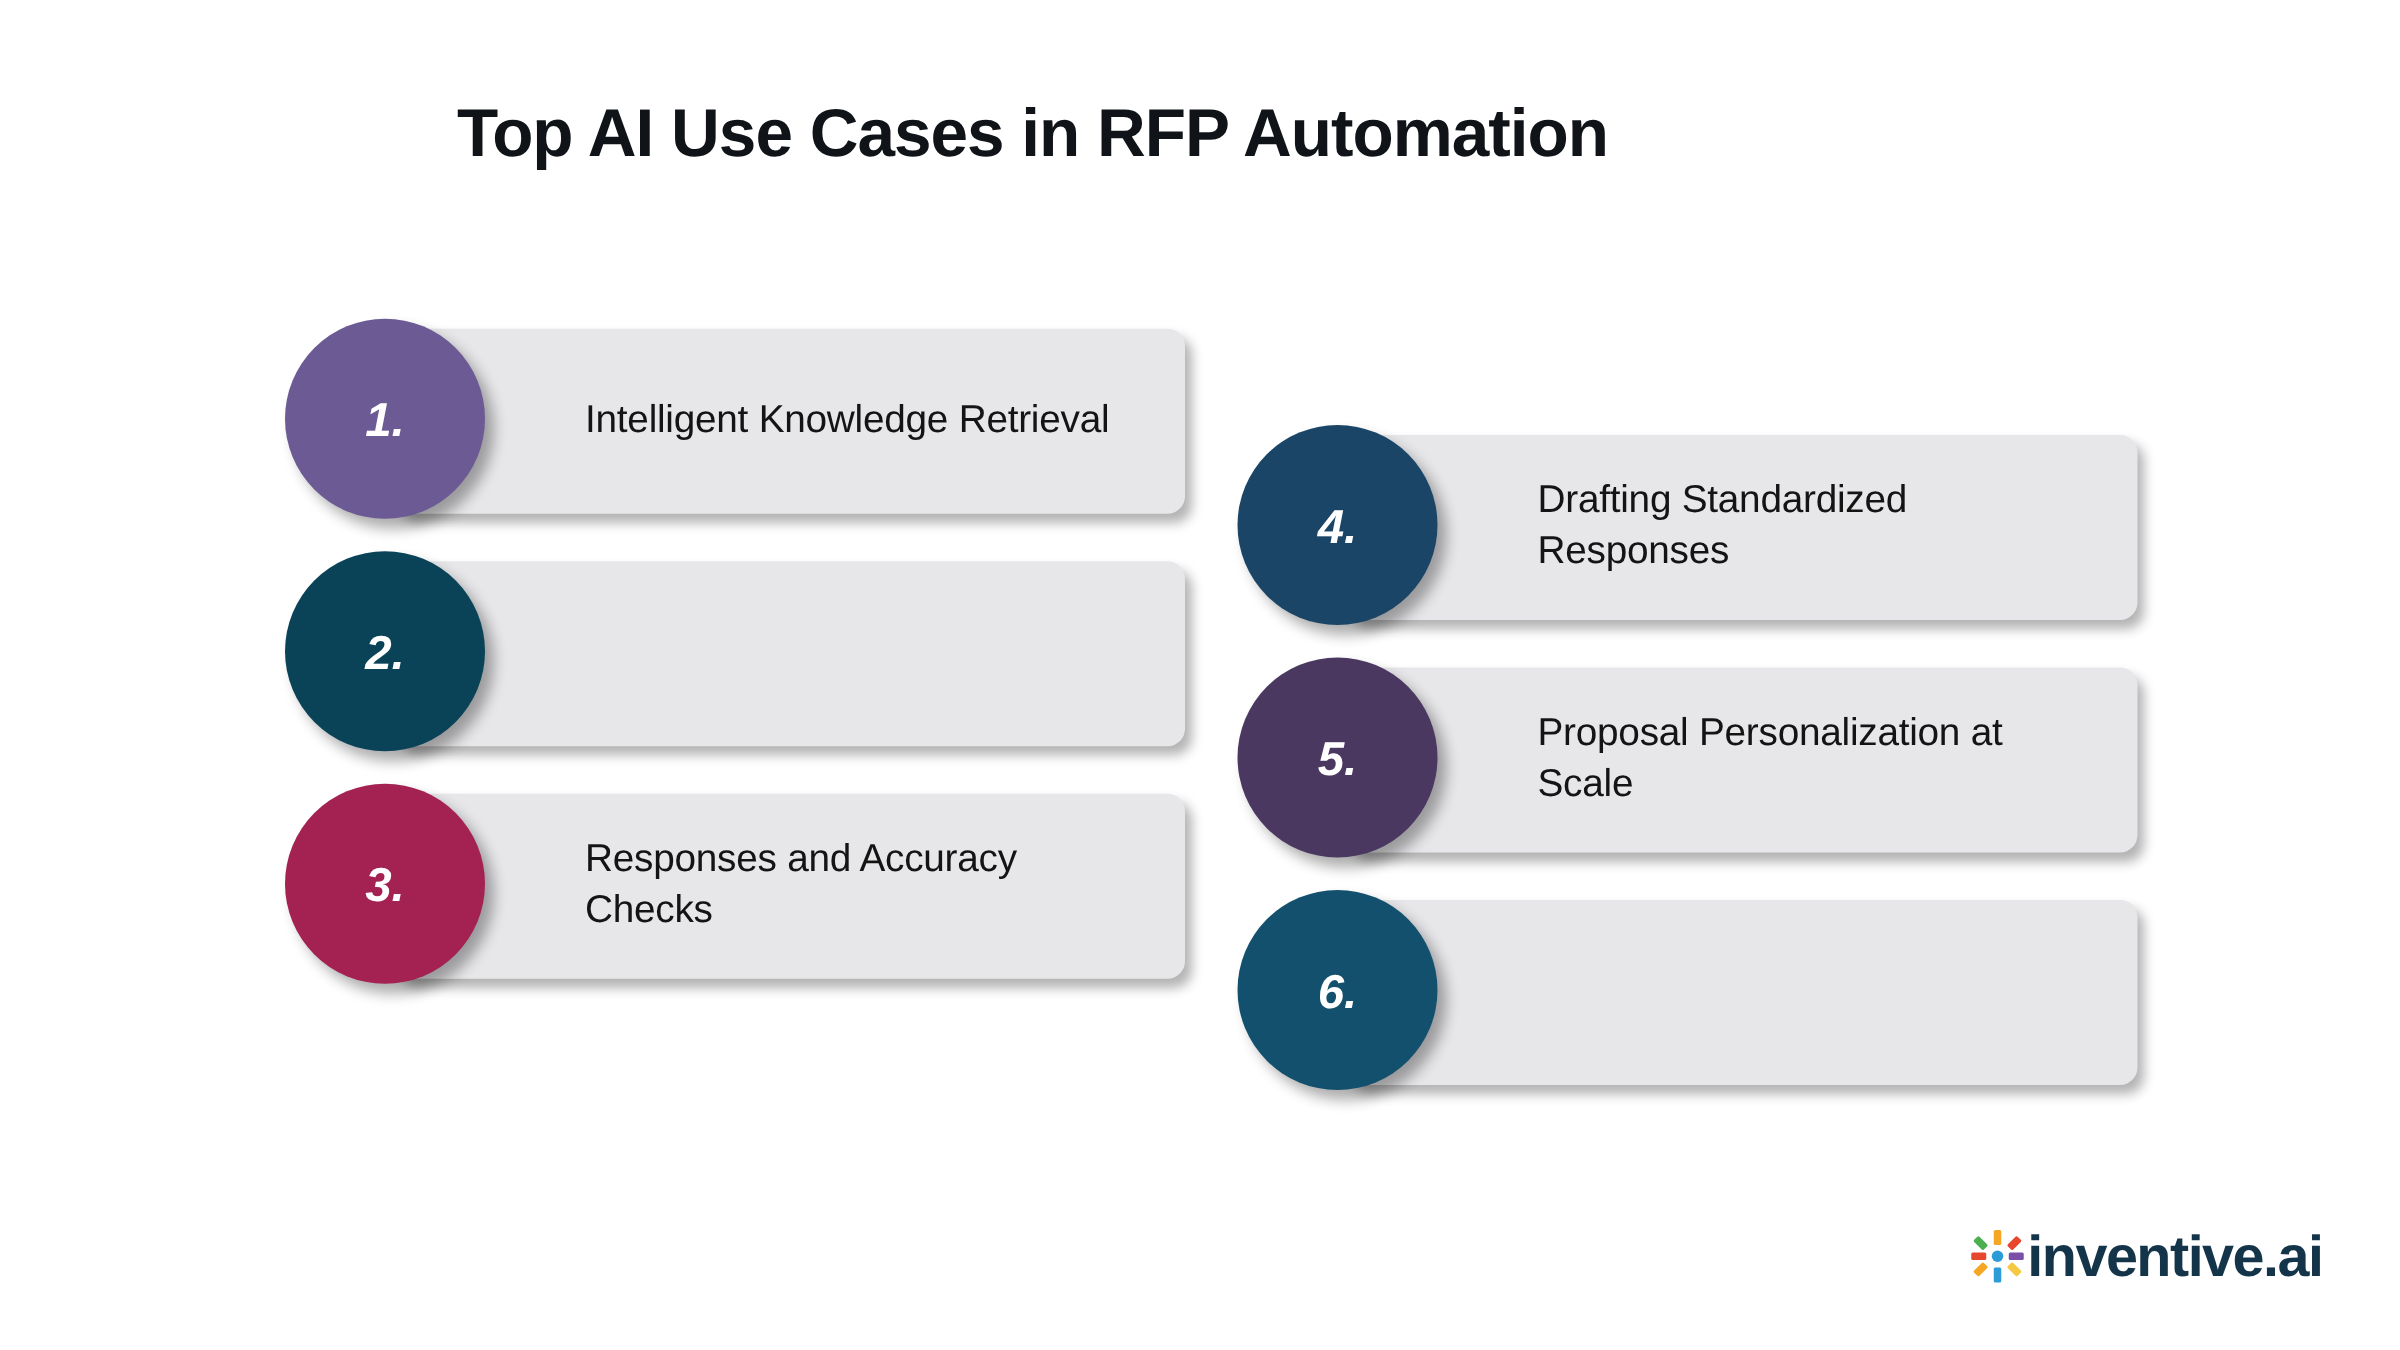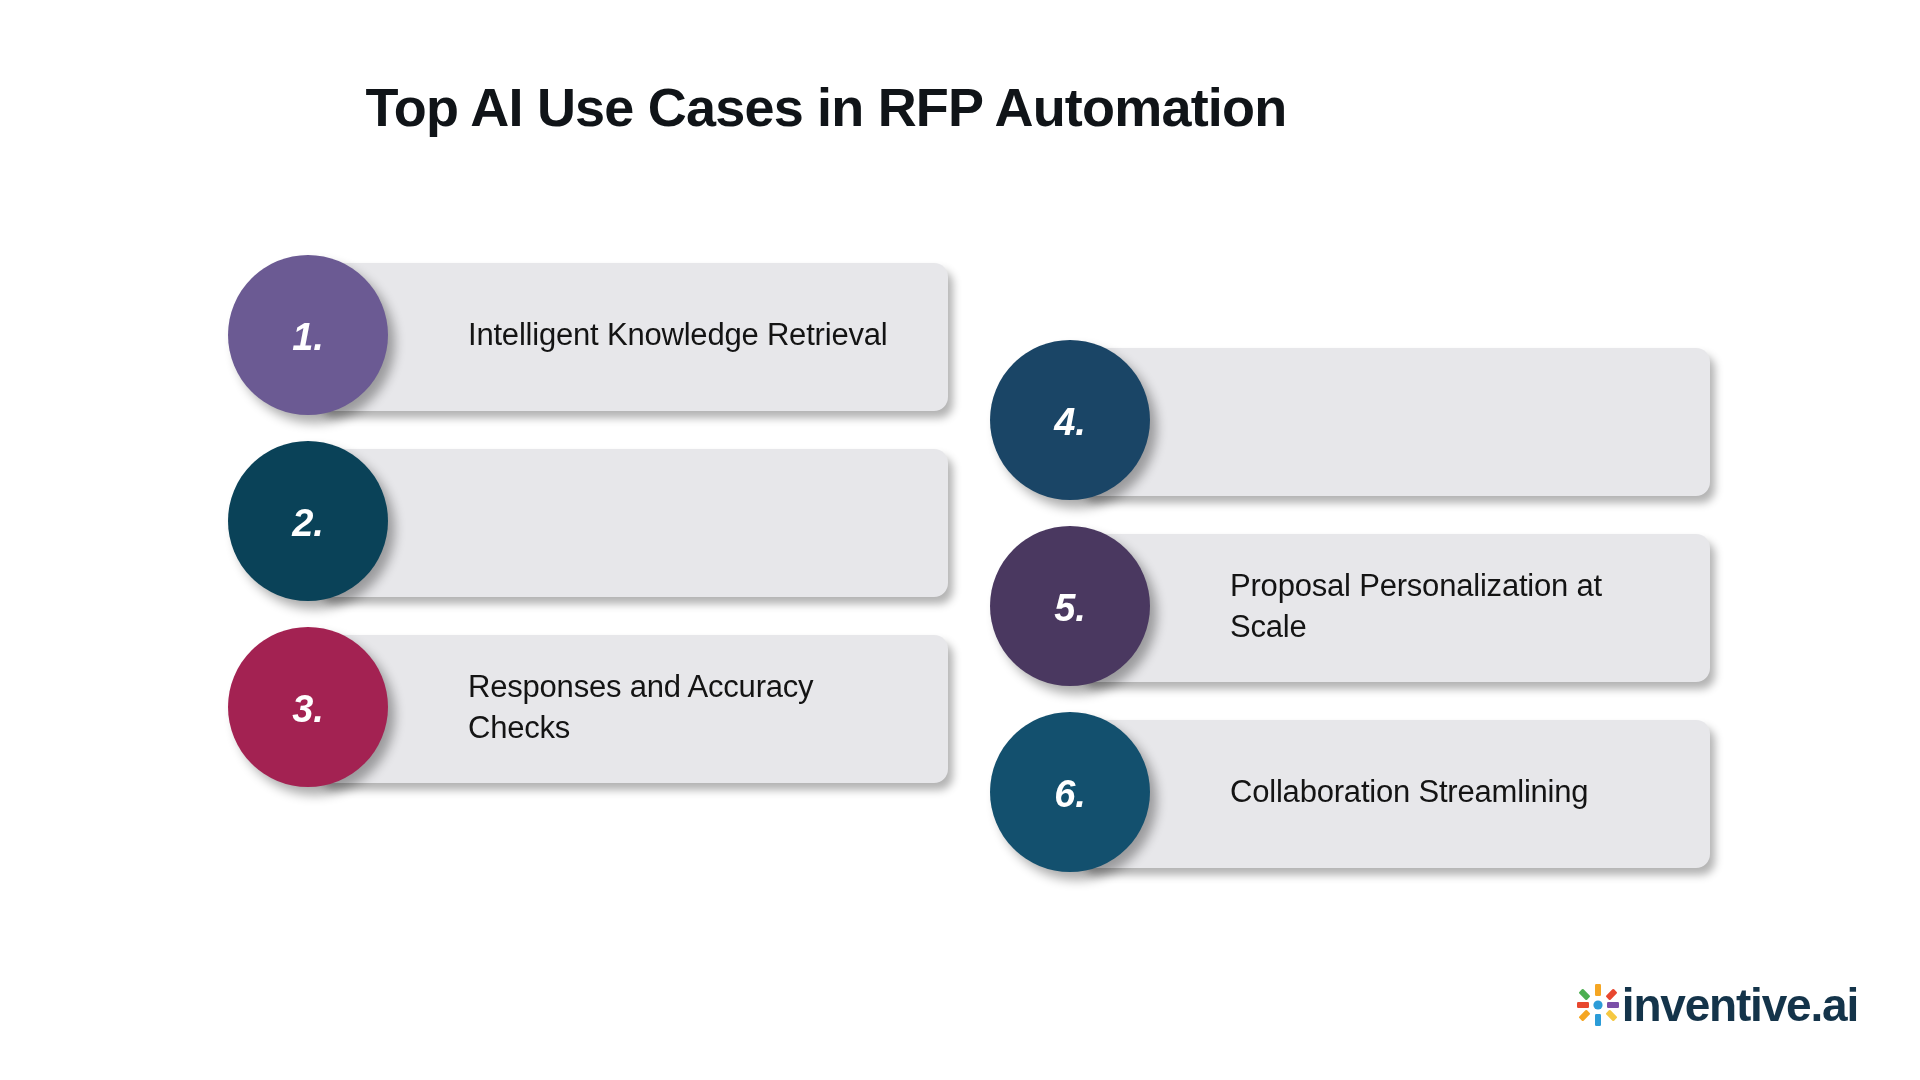--- a/index.html
+++ b/index.html
@@ -153,36 +153,36 @@
 
   </div>
 
   <div class="col col-right">
 
     <div class="card">
       <div class="card-plate"></div>
       <div class="badge" style="background:#1A4566;">
         <span class="badge-num">4.</span>
       </div>
+      <div class="card-label">Drafting Standardized Responses</div>
     </div>
 
     <div class="card">
       <div class="card-plate"></div>
       <div class="badge" style="background:#4A3860;">
         <span class="badge-num">5.</span>
       </div>
       <div class="card-label">Proposal Personalization at Scale</div>
     </div>
 
     <div class="card">
       <div class="card-plate"></div>
       <div class="badge" style="background:#13506E;">
         <span class="badge-num">6.</span>
       </div>
-      <div class="card-label">Collaboration Streamlining</div>
     </div>
 
   </div>
 
   <div class="logo">
     <svg class="logo-mark" viewBox="0 0 44 44">
       <rect x="19" y="1" width="6" height="12" rx="1.2" fill="#F5A623"></rect>
       <rect x="19" y="31" width="6" height="12" rx="1.2" fill="#2B9CD8"></rect>
       <rect x="1" y="19" width="12" height="6" rx="1.2" fill="#E8472F"></rect>
       <rect x="31" y="19" width="12" height="6" rx="1.2" fill="#7B4FA8"></rect>

